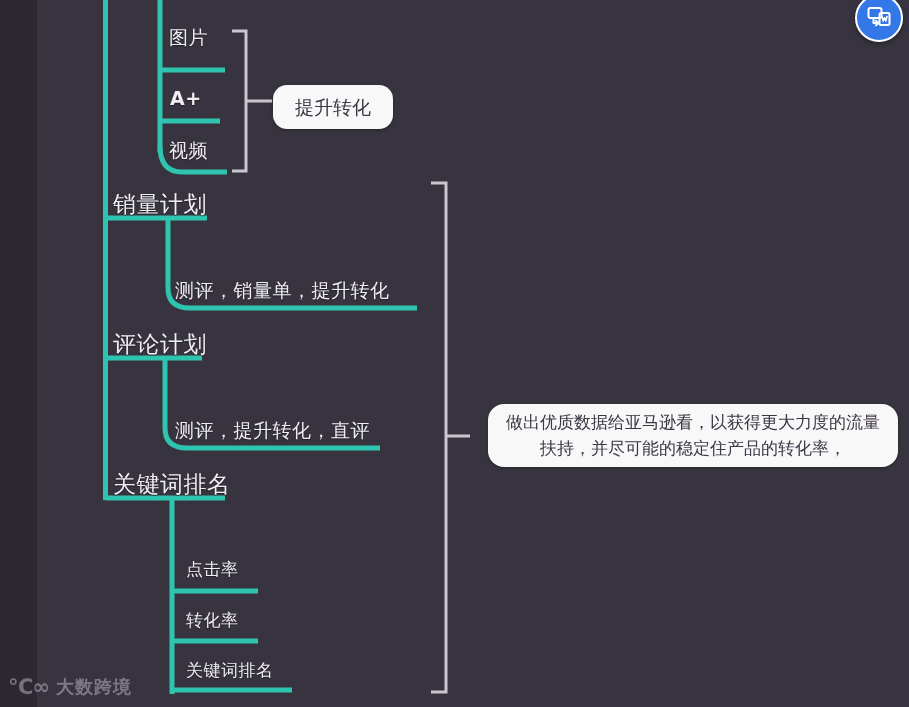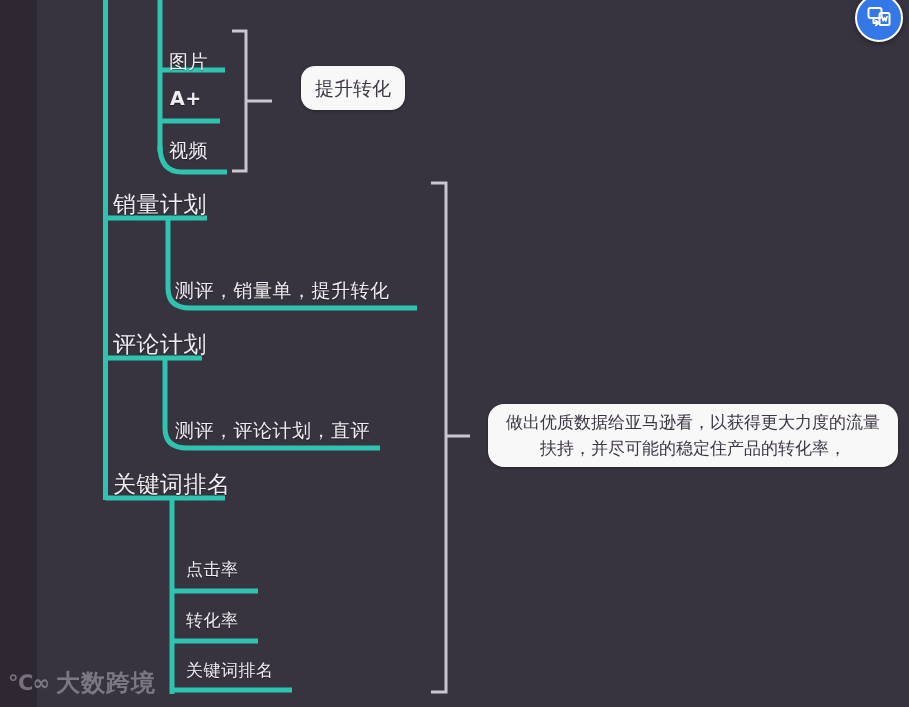--- a/index.html
+++ b/index.html
@@ -33,41 +33,40 @@
     position:absolute;
     background:#f8f8f8;
     color:#3c3645;
     border-radius:14px;
     display:flex;align-items:center;justify-content:center;
     text-align:center;
     box-shadow:0 1px 3px rgba(0,0,0,.35);
     line-height:1.5;
   }
   #bubble-upsell{
-    left:273px;top:66px;width:104px;height:44px;
+    left:273px;top:85px;width:120px;height:44px;
     font-size:19px;
-    margin-left:28px;
   }
   #bubble-summary{
     left:488px;top:404px;width:410px;height:63px;
     font-size:17px;padding:0 14px;box-sizing:border-box;
     border-radius:16px;
   }
 
   .watermark{
     position:absolute;left:8px;bottom:8px;
     display:flex;align-items:center;gap:7px;
     opacity:.45;
     pointer-events:none;
   }
   .watermark .wm-mark{
     font-size:21px;color:#cfcad6;font-weight:bold;letter-spacing:-1px;
   }
   .watermark .wm-text{
-    font-size:24px;color:#cfcad6;font-weight:bold;letter-spacing:1px;
+    font-size:18px;color:#cfcad6;font-weight:bold;letter-spacing:1px;
   }
 
   #convert-badge{
     position:absolute;right:6px;top:-6px;
     width:44px;height:44px;border-radius:50%;
     background:#3478e8;
     border:2px solid #ffffff;
     box-shadow:0 2px 5px rgba(0,0,0,.35);
     display:flex;align-items:center;justify-content:center;
     cursor:pointer;
@@ -116,33 +115,33 @@
     <g fill="none" stroke="#c9c6cf" stroke-width="3" stroke-linecap="butt">
 
       <path d="M232,31 L246,31 L246,171 L232,171"></path>
       <path d="M246,101 L272,101"></path>
 
       <path d="M431,183 L446,183 L446,692 L431,692"></path>
       <path d="M446,436 L470,436"></path>
     </g>
   </svg>
 
-  <div class="node-label lvl2" style="left:169px;top:49px;">图片</div>
+  <div class="node-label lvl2" style="left:169px;top:25px;">图片</div>
 
   <div class="node-label aplus" style="left:170px;top:87px;">A+</div>
 
   <div class="node-label lvl2" style="left:169px;top:138px;">视频</div>
 
   <div class="node-label lvl1" style="left:113px;top:189px;">销量计划</div>
 
   <div class="node-label lvl2" style="left:175px;top:278px;">测评，销量单，提升转化</div>
 
   <div class="node-label lvl1" style="left:113px;top:329px;">评论计划</div>
 
-  <div class="node-label lvl2" style="left:175px;top:418px;">测评，评论计划，直评</div>
+  <div class="node-label lvl2" style="left:175px;top:418px;">测评，提升转化，直评</div>
 
   <div class="node-label lvl1" style="left:113px;top:469px;">关键词排名</div>
 
   <div class="node-label lvl3" style="left:186px;top:558px;">点击率</div>
 
   <div class="node-label lvl3" style="left:186px;top:609px;">转化率</div>
 
   <div class="node-label lvl3" style="left:186px;top:659px;">关键词排名</div>
 
   <div class="bubble" id="bubble-upsell">提升转化</div>

